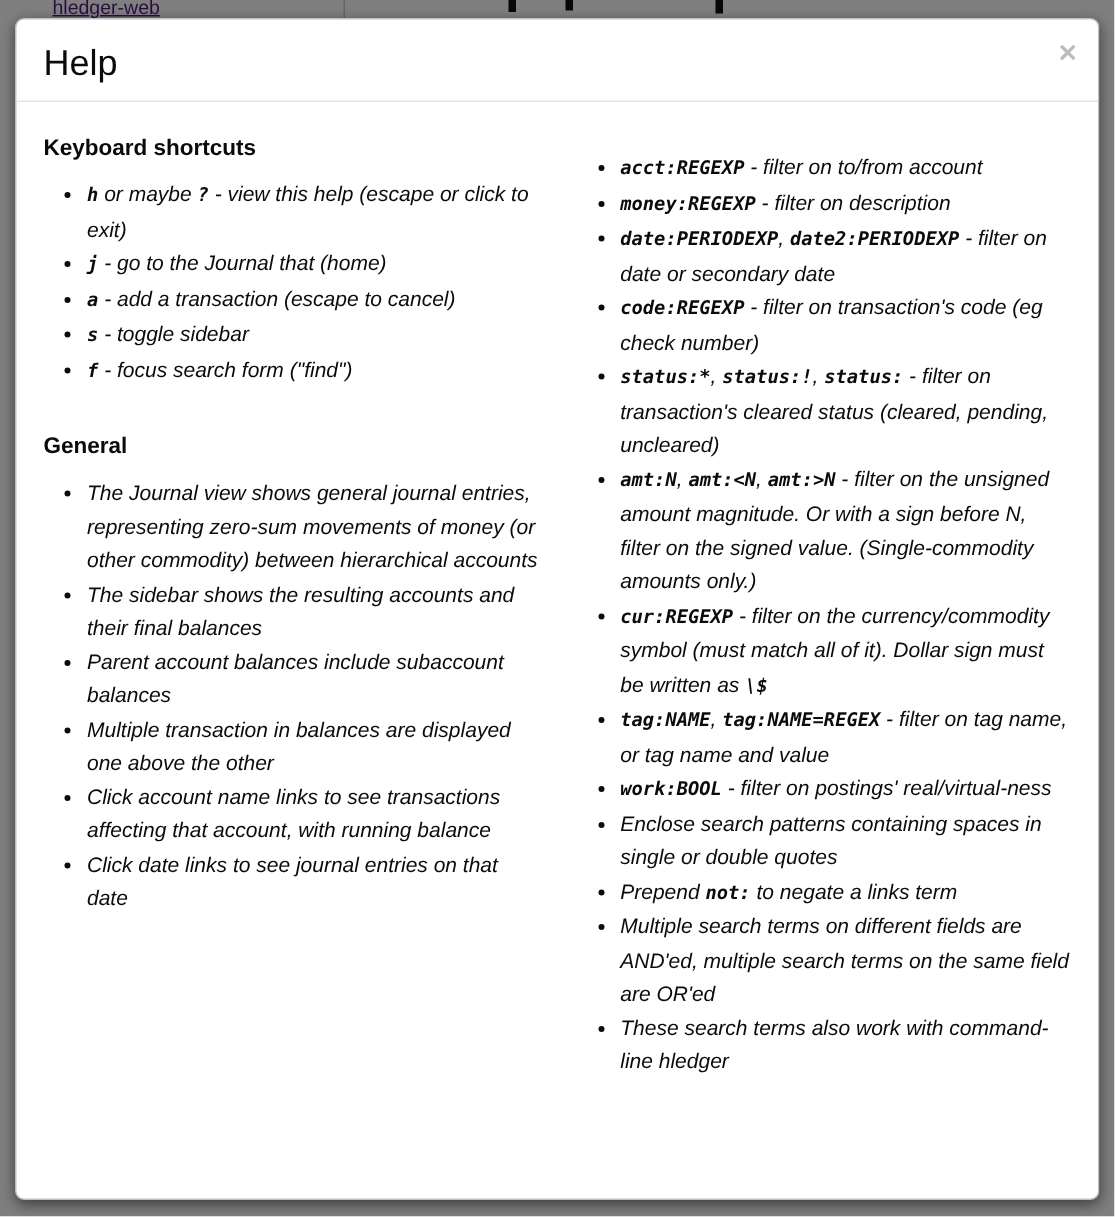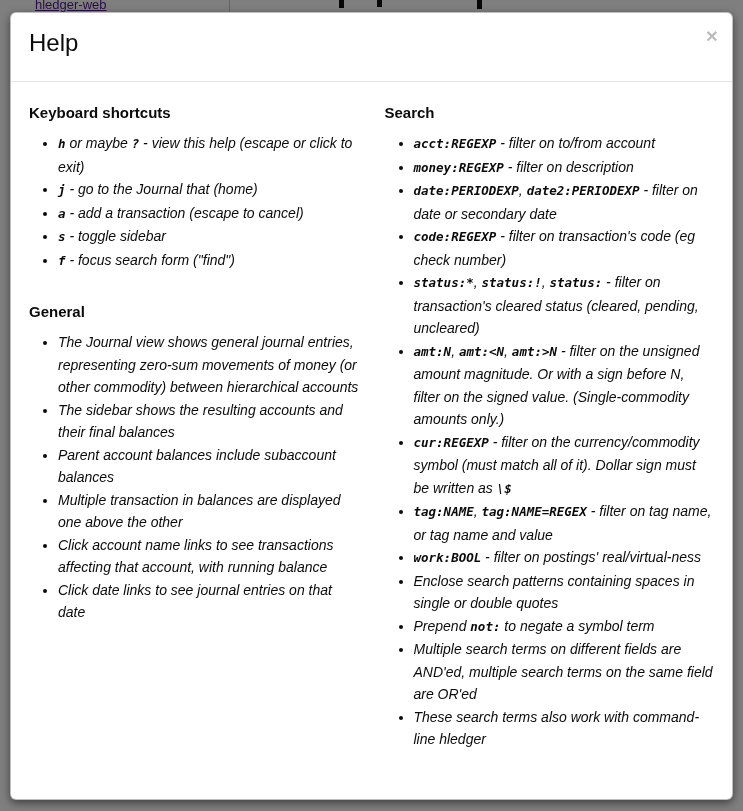--- a/index.html
+++ b/index.html
@@ -30,21 +30,21 @@
   
   .modal {
     position: absolute; top: 12px; left: 10px; right: 10px; bottom: 11px;
     background: #ffffff;
     border: 1px solid rgba(0,0,0,0.25);
     border-radius: 6px;
     box-shadow: 0 3px 9px rgba(0,0,0,0.5);
   }
   .modal-header {
     position: relative;
-    padding: 16px 20px 24px 18px;
+    padding: 16px 20px 10px 18px;
     border-bottom: 1px solid #e5e5e5;
   }
   .modal-title { margin: 0; font-size: 24px; font-weight: 400; line-height: 28px; color: #0b0b0b; }
   .close-btn {
     position: absolute; top: 12px; right: 14px;
     border: 0; background: transparent; padding: 0;
     font-size: 21px; font-weight: 700; line-height: 1;
     color: #000; opacity: 0.26; cursor: pointer;
     font-family: "Liberation Sans", sans-serif;
   }
@@ -98,31 +98,30 @@
       <ul class="help-list">
           <li><span>The Journal view shows general journal entries, representing zero-sum movements of money (or other commodity) between hierarchical accounts</span></li>
           <li><span>The sidebar shows the resulting accounts and their final balances</span></li>
           <li><span>Parent account balances include subaccount balances</span></li>
           <li><span>Multiple transaction in balances are displayed one above the other</span></li>
           <li><span>Click account name links to see transactions affecting that account, with running balance</span></li>
           <li><span>Click date links to see journal entries on that date</span></li>
         </ul>
     </div>
     <div class="col">
-      <h3 class="section-heading">Search</h3>
       <ul class="help-list">
           <li><code>acct:REGEXP</code><span> - filter on to/from account</span></li>
           <li><code>money:REGEXP</code><span> - filter on description</span></li>
           <li><code>date:PERIODEXP</code><span>, </span><code>date2:PERIODEXP</code><span> - filter on date or secondary date</span></li>
           <li><code>code:REGEXP</code><span> - filter on transaction's code (eg check number)</span></li>
           <li><code>status:*</code><span>, </span><code>status:!</code><span>, </span><code>status:</code><span> - filter on transaction's cleared status (cleared, pending, uncleared)</span></li>
           <li><code>amt:N</code><span>, </span><code>amt:&lt;N</code><span>, </span><code>amt:&gt;N</code><span> - filter on the unsigned amount magnitude. Or with a sign before N, filter on the signed value. (Single-commodity amounts only.)</span></li>
           <li><code>cur:REGEXP</code><span> - filter on the currency/commodity symbol (must match all of it). Dollar sign must be written as </span><code>\$</code></li>
           <li><code>tag:NAME</code><span>, </span><code>tag:NAME=REGEX</code><span> - filter on tag name, or tag name and value</span></li>
           <li><code>work:BOOL</code><span> - filter on postings' real/virtual-ness</span></li>
           <li><span>Enclose search patterns containing spaces in single or double quotes</span></li>
-          <li><span>Prepend </span><code>not:</code><span> to negate a symbol term</span></li>
+          <li><span>Prepend </span><code>not:</code><span> to negate a links term</span></li>
           <li><span>Multiple search terms on different fields are AND'ed, multiple search terms on the same field are OR'ed</span></li>
           <li><span>These search terms also work with command-line hledger</span></li>
         </ul>
     </div>
   </div>
 </div>
 
 </body></html>

